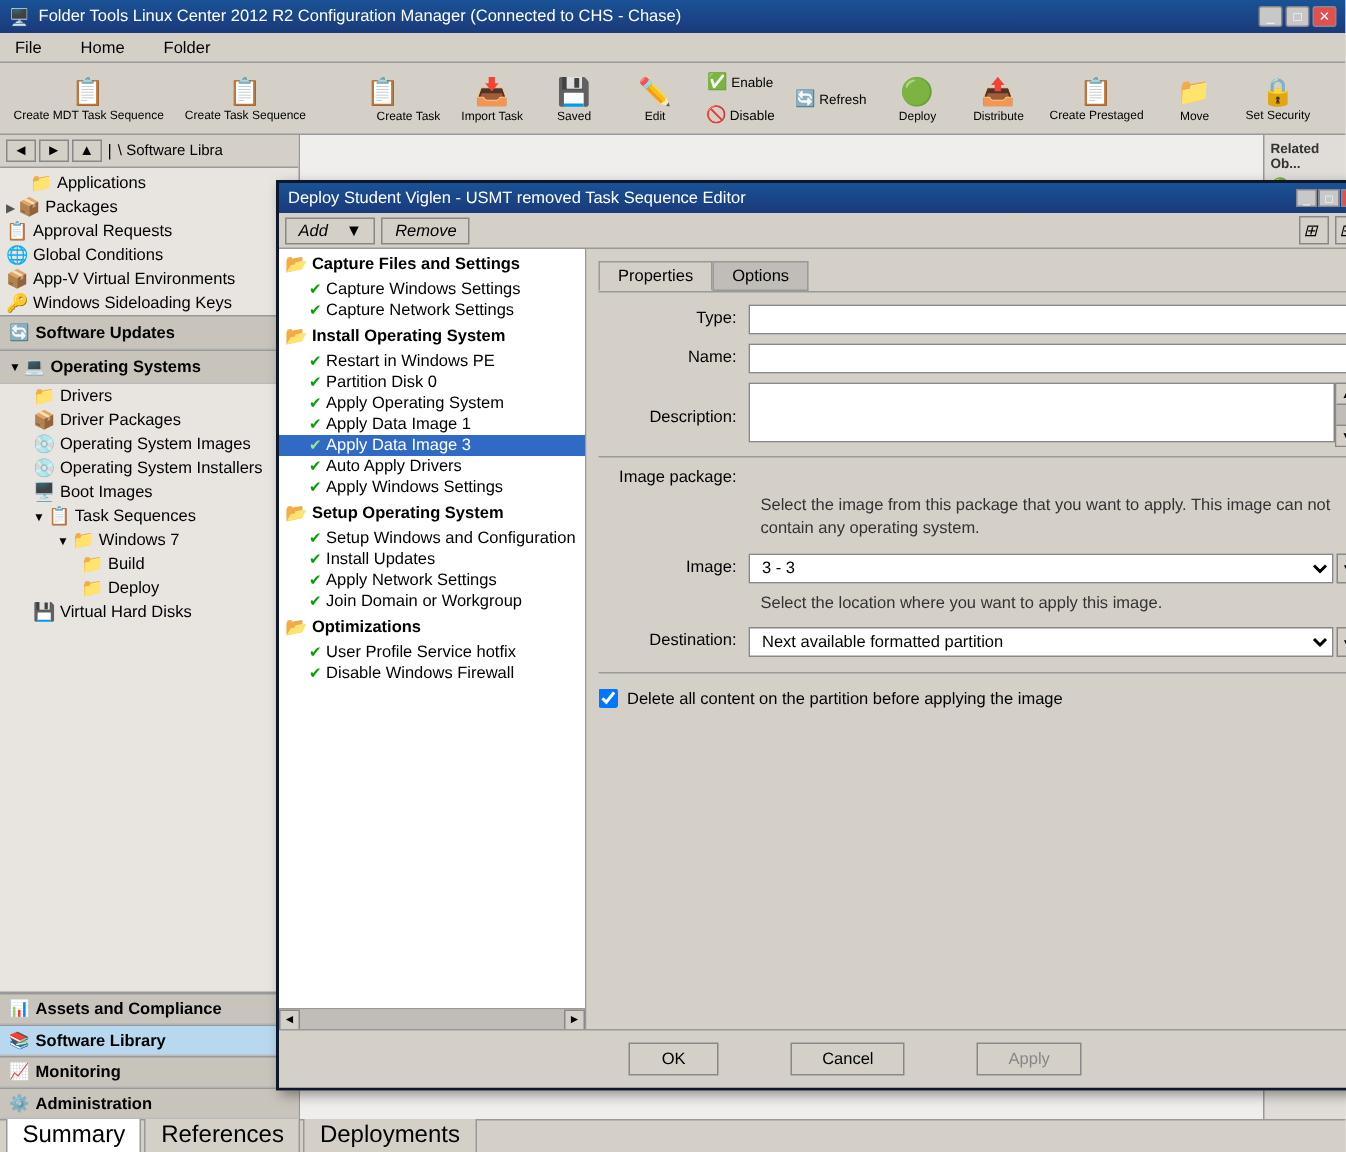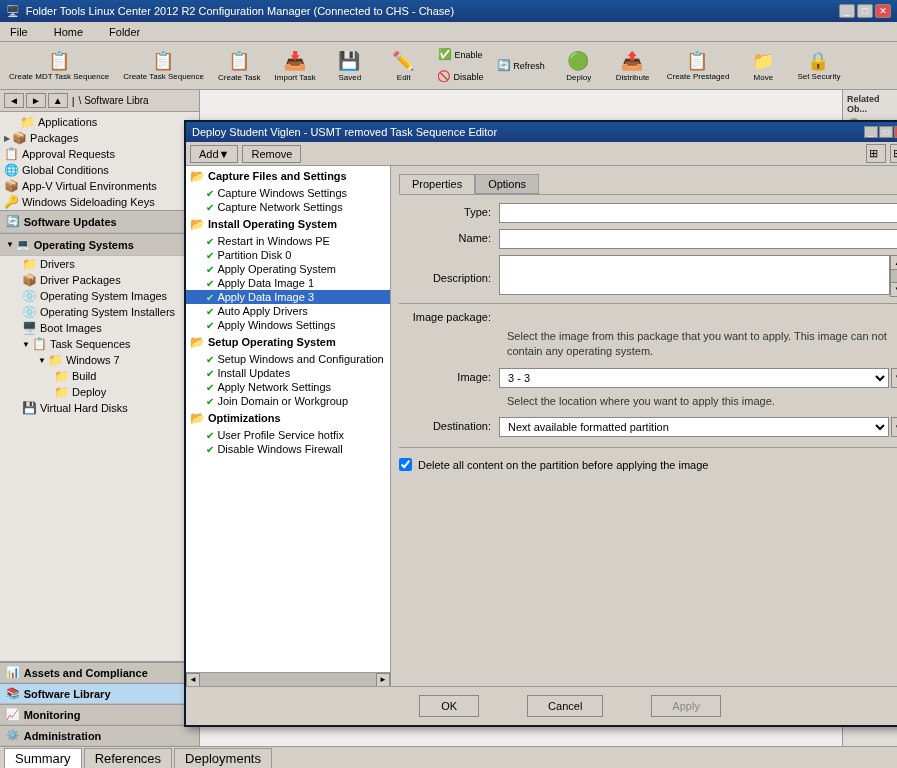--- a/index.html
+++ b/index.html
@@ -37,35 +37,35 @@
 
     
     .section-header { display: flex; align-items: center; padding: 4px 6px; background: #c8c4bc; border-top: 1px solid #999; border-bottom: 1px solid #bbb; font-weight: bold; cursor: pointer; }
     .section-header .icon { margin-right: 4px; }
 
     
     .content { flex: 1; background: #f0eeec; position: relative; overflow: hidden; }
 
     
     .bottom-tabs { height: 22px; background: #d4d0c8; border-top: 1px solid #999; display: flex; align-items: flex-end; padding: 0 4px; }
-    .bottom-tab { padding: 2px 10px; border: 1px solid #999; border-bottom: none; background: #d4d0c8; cursor: pointer; margin-right: 2px; font-size: 13px; }
+    .bottom-tab { padding: 2px 10px; border: 1px solid #999; border-bottom: none; background: #d4d0c8; cursor: pointer; margin-right: 2px; font-size: 16px; }
     .bottom-tab.active { background: white; }
 
     
     .modal-overlay { position: absolute; top: 0; left: 0; right: 0; bottom: 0; z-index: 100; }
     .modal { position: absolute; top: 30px; left: 184px; width: 732px; background: #d4d0c8; border: 2px solid #0f172a; box-shadow: 3px 3px 8px rgba(0,0,0,0.4); }
     .modal-title { background: linear-gradient(to bottom, #1a5296, #1a3a7a); color: white; height: 20px; display: flex; align-items: center; padding: 0 6px; font-size: 11px; }
     .modal-title-text { flex: 1; }
     .modal-title-btns { display: flex; gap: 1px; }
     .modal-title-btn { width: 14px; height: 12px; border: 1px solid #888; font-size: 8px; cursor: pointer; display: flex; align-items: center; justify-content: center; background: #c8c8c8; }
     .modal-title-btn.close { background: #e05050; color: white; }
 
     
     .modal-toolbar { background: #d4d0c8; border-bottom: 1px solid #999; height: 24px; display: flex; align-items: center; padding: 0 4px; gap: 4px; }
-    .modal-tool-btn { padding: 2px 8px; border: 1px solid #888; background: #d4d0c8; cursor: pointer; font-size: 11px; display: flex; align-items: center; gap: 0; }
+    .modal-tool-btn { padding: 2px 8px; border: 1px solid #888; background: #d4d0c8; cursor: pointer; font-size: 11px; display: flex; align-items: center; gap: 12px; font-style: italic; }
 
     
     .modal-body { display: flex; height: 520px; }
     .ts-item { display: flex; align-items: center; padding: 1px 4px; cursor: pointer; white-space: nowrap; font-size: 11px; }
     .ts-item.selected { background: #316ac5; color: white; }
     .ts-section { font-weight: bold; padding: 3px 4px; display: flex; align-items: center; }
     .ts-section .folder-icon { margin-right: 3px; font-size: 12px; color: #e8a000; }
     .ts-check { color: #00a000; margin-right: 3px; font-size: 10px; }
 
     
@@ -137,21 +137,21 @@
     <div class="tool-btn">
       <span class="tool-icon">📋</span>
       <span style="font-size:8px; text-align:center; line-height:1.1;">Create MDT Task Sequence</span>
     </div>
     <div class="tool-btn">
       <span class="tool-icon">📋</span>
       <span style="font-size:8px; text-align:center; line-height:1.1;">Create Task Sequence</span>
     </div>
     <div class="tool-btn">
       <span class="tool-icon">📋</span>
-      <span style="font-size:8px; text-align:center;">Create Task</span>
+      <span style="font-size:8px; text-align:center;margin-left:33px;">Create Task</span>
     </div>
     <div class="tool-btn">
       <span class="tool-icon">📥</span>
       <span style="font-size:8px;">Import Task</span>
     </div>
     <div class="tool-btn">
       <span class="tool-icon">💾</span>
       <span style="font-size:8px;">Saved</span>
     </div>
     <div class="tool-btn">

